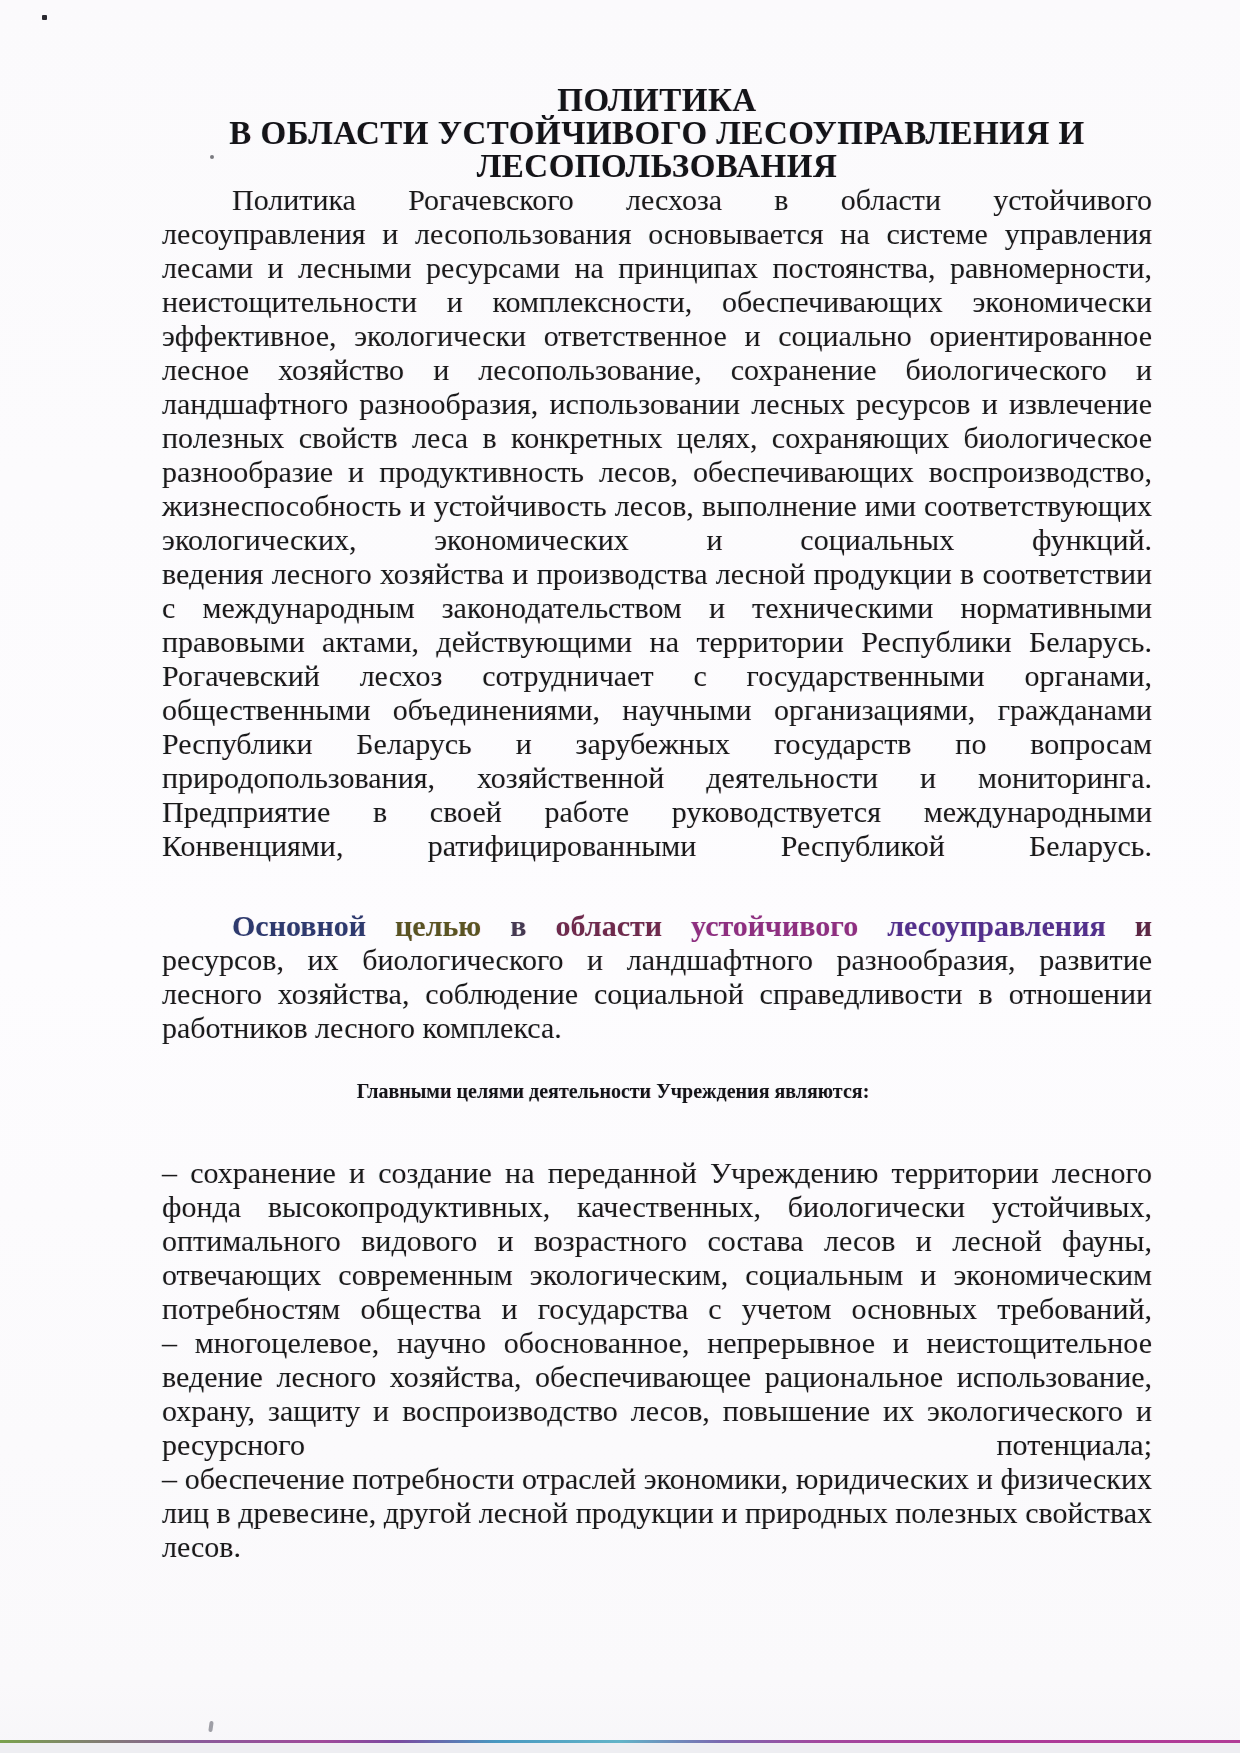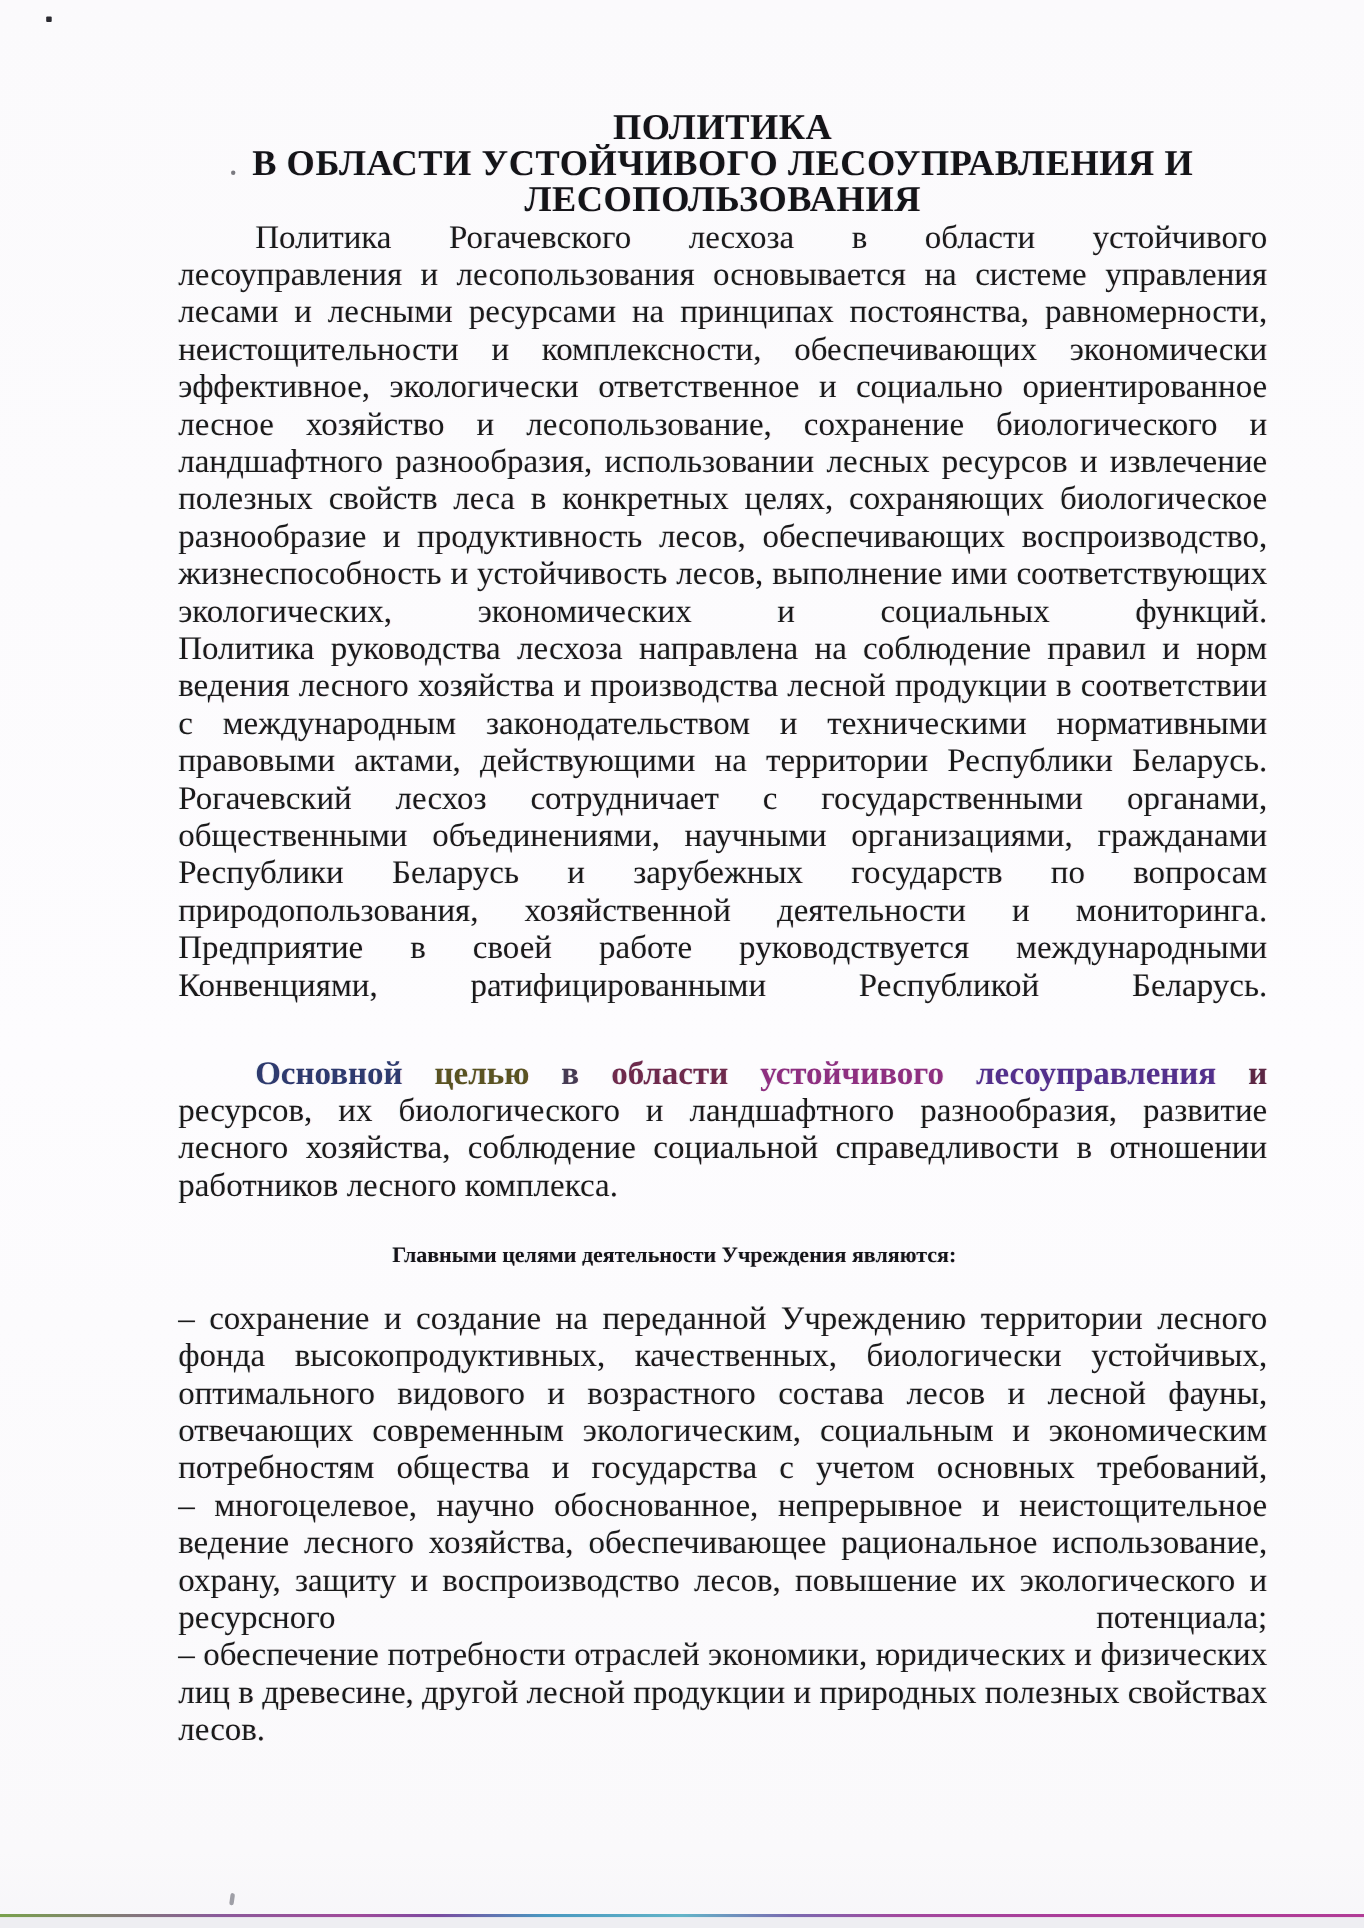--- a/index.html
+++ b/index.html
@@ -5,21 +5,21 @@
   html,body { margin:0; padding:0; background:#e8e8ea; }
   .page {
     position:relative;
     width:1240px; height:1753px;
     margin:0 auto;
     background:linear-gradient(180deg,#fbfafc 0%, #fdfcfe 55%, #faf9fb 96%, #f7f6f9 100%);
     overflow:hidden;
     font-family:"Liberation Serif","DejaVu Serif",serif;
   }
   .doc {
-    position:absolute; left:162px; top:100px; width:990px;
+    position:absolute; left:162px; top:84px; width:990px;
     color:#1a1a1a;
     text-shadow:1px 0 0 rgba(190,30,90,0.08), -1px 0 0 rgba(0,140,140,0.08);
   }
   .title-line {
     font-weight:bold;
     font-size:33px; line-height:33px;
     text-align:center;
     letter-spacing:0.5px;
     color:#141418;
   }
@@ -34,21 +34,21 @@
   .line span.b { font-weight:bold; }
   .para2 { margin-top:46px; }
   .heading {
     margin-top:29px;
     font-weight:bold;
     font-size:20px; line-height:34px;
     text-align:center;
     padding-right:88px;
     color:#141418;
   }
-  .goals { margin-top:24px; }
+  .goals { margin-top:48px; }
   
   .speck-a { position:absolute; left:42px; top:15px; width:5px; height:5px; background:#2a2a30; border-radius:1px; }
   .speck-b { position:absolute; left:210px; top:155px; width:4px; height:4px; background:#5a5a60; border-radius:50%; opacity:.8; }
   .speck-c { position:absolute; left:209px; top:1721px; width:4px; height:11px; background:#8f8f98; border-radius:2px; transform:rotate(8deg); opacity:.85; }
   .edge-line {
     position:absolute; left:0; top:1740px; width:1240px; height:3px;
     background:linear-gradient(90deg,#79a14c 0%,#8a5a9a 16%,#a04a9a 26%,#7a4aa0 32%,#4898c0 40%,#62b4c8 50%,#7a6ab0 58%,#a2489e 66%,#ab3a98 80%,#b13c96 100%);
   }
   .edge-bottom { position:absolute; left:0; top:1743px; width:1240px; height:10px; background:#eeeef2; }
 </style>
@@ -71,21 +71,20 @@
         <div class="line"><span>лесоуправления и лесопользования основывается на системе управления</span></div>
         <div class="line"><span>лесами и лесными ресурсами на принципах постоянства, равномерности,</span></div>
         <div class="line"><span>неистощительности и комплексности, обеспечивающих экономически</span></div>
         <div class="line"><span>эффективное, экологически ответственное и социально ориентированное</span></div>
         <div class="line"><span>лесное хозяйство и лесопользование, сохранение биологического и</span></div>
         <div class="line"><span>ландшафтного разнообразия, использовании лесных ресурсов и извлечение</span></div>
         <div class="line"><span>полезных свойств леса в конкретных целях, сохраняющих биологическое</span></div>
         <div class="line"><span>разнообразие и продуктивность лесов, обеспечивающих воспроизводство,</span></div>
         <div class="line"><span>жизнеспособность и устойчивость лесов, выполнение ими соответствующих</span></div>
         <div class="line"><span>экологических, экономических и социальных функций.</span></div>
-        <div class="line"><span>Политика руководства лесхоза направлена на соблюдение правил и норм</span></div>
         <div class="line"><span>ведения лесного хозяйства и производства лесной продукции в соответствии</span></div>
         <div class="line"><span>с международным законодательством и техническими нормативными</span></div>
         <div class="line"><span>правовыми актами, действующими на территории Республики Беларусь.</span></div>
         <div class="line"><span>Рогачевский&nbsp;лесхоз сотрудничает с государственными органами,</span></div>
         <div class="line"><span>общественными объединениями, научными организациями, гражданами</span></div>
         <div class="line"><span>Республики Беларусь и зарубежных государств по вопросам</span></div>
         <div class="line"><span>природопользования, хозяйственной деятельности и мониторинга.</span></div>
         <div class="line"><span>Предприятие в своей работе руководствуется международными</span></div>
         <div class="line"><span>Конвенциями, ратифицированными Республикой Беларусь.</span></div>
       </div>

